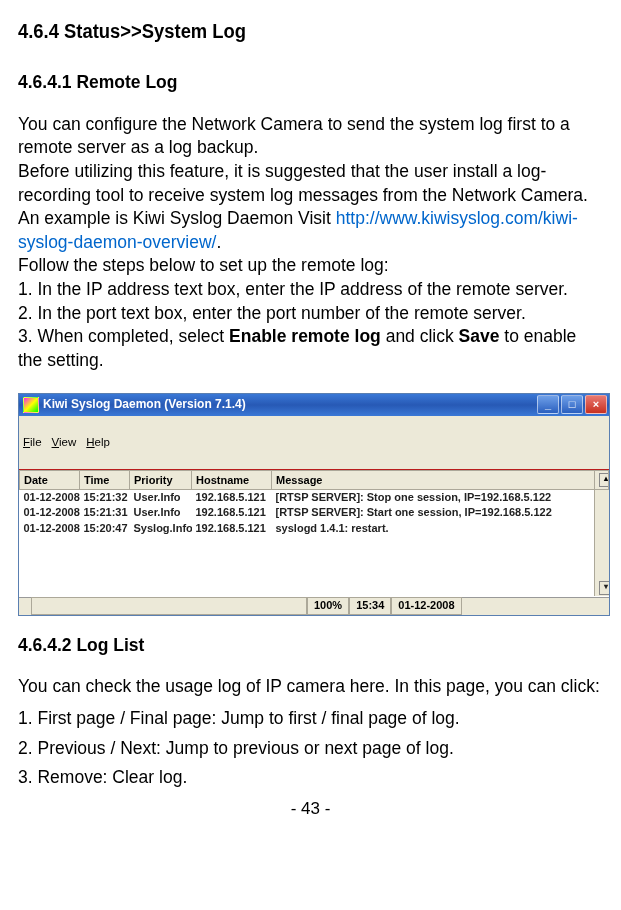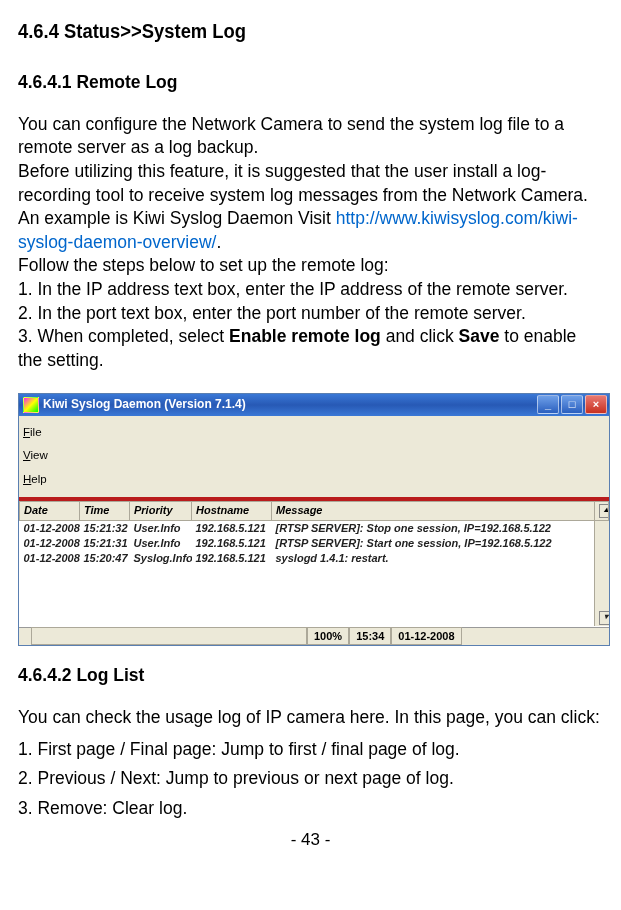--- a/index.html
+++ b/index.html
@@ -74,26 +74,25 @@
     border-radius: 2px;
     font-weight: bold;
     font-size: 11px;
     color: #fff;
   }
   .win-min, .win-max { background: linear-gradient(#6fa0e8,#2a5fbf); }
   .win-close { background: linear-gradient(#e87870,#c83020); }
 
   .menubar {
     background: #ece9d8;
-    padding: 10px 4px;
+    padding: 20px 4px;
     display: flex;
     gap: 10px;
     font-size: 11.5px;
-    border-bottom: 4px solid #b91c1c;
-    flex-direction: column;
+    border-bottom: 1px solid #b91c1c;
   }
   .menubar span u { text-decoration: underline; }
 
   .toolbar {
     background: #ece9d8;
     padding: 2px 4px;
     display: flex;
     align-items: center;
     gap: 6px;
     height: 24px;
@@ -125,21 +124,20 @@
     font-size: 10px;
     color: #000;
   }
 
   .grid-wrap { background: #fff; }
   .grid {
     width: 100%;
     border-collapse: collapse;
     table-layout: fixed;
     font-size: 11px;
-    font-style: italic;
   }
   .grid th {
     background: #ece9d8;
     border: 1px solid #aca899;
     padding: 2px 4px;
     text-align: left;
     font-weight: bold;
     font-size: 11px;
     white-space: nowrap;
     overflow: hidden;
@@ -193,21 +191,21 @@
 
   .list-item { margin-bottom: 6px; }
 </style>
 </head>
 <body>
 
 <div class="h-section">4.6.4 Status&gt;&gt;System Log</div>
 
 <div class="h-sub">4.6.4.1 Remote Log</div>
 
-<div class="para">You can configure the Network Camera to send the system log file to a remote server as a log backup.</div>
+<div class="para">You can configure the Network Camera to send the system log first to a remote server as a log backup.</div>
 <div class="para">
   <span>Before utilizing this feature, it is suggested that the user install a log-recording tool to receive system log messages from the Network Camera.  An example is Kiwi Syslog Daemon Visit </span><span class="link">http://www.kiwisyslog.com/kiwi-syslog-daemon-overview/</span><span>.</span>
 </div>
 <div class="para">Follow the steps below to set up the remote log:</div>
 <div class="para">1. In the IP address text box, enter the IP address of the remote server.</div>
 <div class="para">2. In the port text box, enter the port number of the remote server.</div>
 <div class="para">
   <span>3. When completed, select </span><b>Enable remote log</b><span> and click </span><b>Save</b><span> to enable the setting.</span>
 </div>
 

